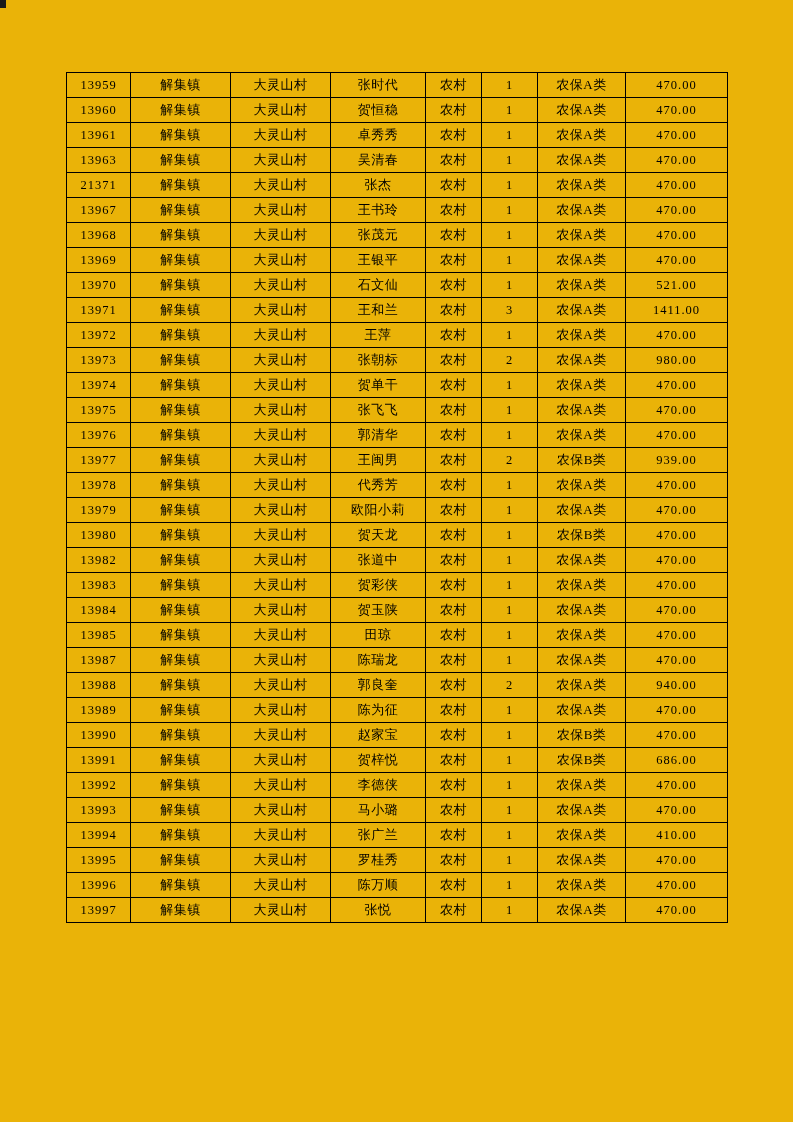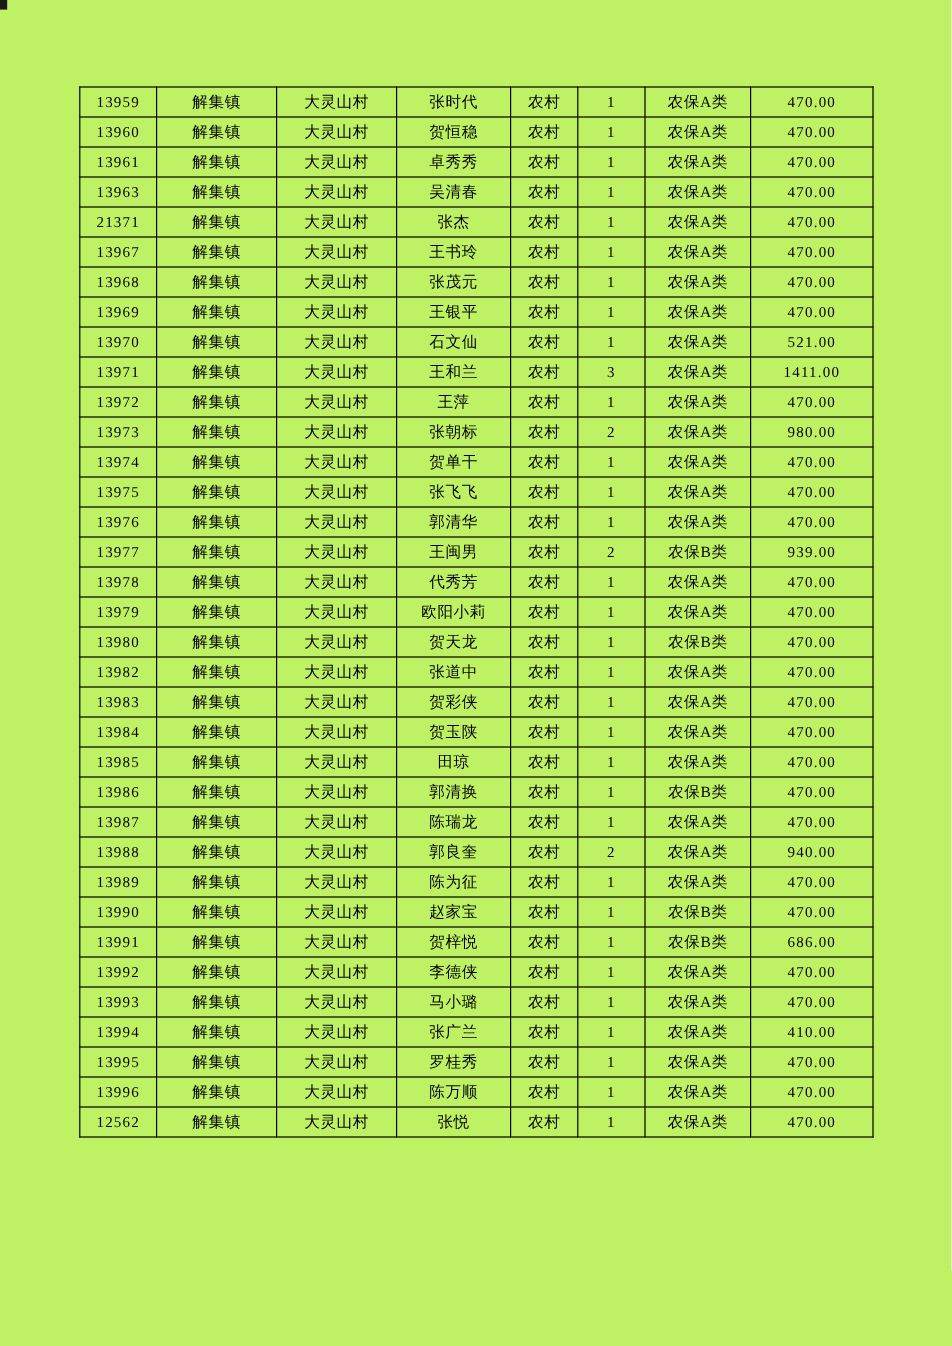--- a/index.html
+++ b/index.html
@@ -10,21 +10,21 @@
   body {
     width: 793px;
     height: 1122px;
     font-family: "Liberation Serif", "DejaVu Serif", serif;
     color: #000000;
   }
   .page {
     position: relative;
     width: 793px;
     height: 1122px;
-    background: #bef264;
+    background: #eab308;
     overflow: hidden;
   }
   .corner-artifact {
     position: absolute;
     left: 0;
     top: 0;
     width: 6px;
     height: 8px;
     background: #1a1a1a;
   }
@@ -297,30 +297,20 @@
           <td class="c-id">13985</td>
           <td class="c-town">解集镇</td>
           <td class="c-village">大灵山村</td>
           <td class="c-name">田琼</td>
           <td class="c-residence">农村</td>
           <td class="c-count">1</td>
           <td class="c-category">农保A类</td>
           <td class="c-amount">470.00</td>
         </tr>
         <tr>
-          <td class="c-id">13986</td>
-          <td class="c-town">解集镇</td>
-          <td class="c-village">大灵山村</td>
-          <td class="c-name">郭清换</td>
-          <td class="c-residence">农村</td>
-          <td class="c-count">1</td>
-          <td class="c-category">农保B类</td>
-          <td class="c-amount">470.00</td>
-        </tr>
-        <tr>
           <td class="c-id">13987</td>
           <td class="c-town">解集镇</td>
           <td class="c-village">大灵山村</td>
           <td class="c-name">陈瑞龙</td>
           <td class="c-residence">农村</td>
           <td class="c-count">1</td>
           <td class="c-category">农保A类</td>
           <td class="c-amount">470.00</td>
         </tr>
         <tr>
@@ -407,21 +397,21 @@
           <td class="c-id">13996</td>
           <td class="c-town">解集镇</td>
           <td class="c-village">大灵山村</td>
           <td class="c-name">陈万顺</td>
           <td class="c-residence">农村</td>
           <td class="c-count">1</td>
           <td class="c-category">农保A类</td>
           <td class="c-amount">470.00</td>
         </tr>
         <tr>
-          <td class="c-id">12562</td>
+          <td class="c-id">13997</td>
           <td class="c-town">解集镇</td>
           <td class="c-village">大灵山村</td>
           <td class="c-name">张悦</td>
           <td class="c-residence">农村</td>
           <td class="c-count">1</td>
           <td class="c-category">农保A类</td>
           <td class="c-amount">470.00</td>
         </tr>
       </tbody>
   </table>

